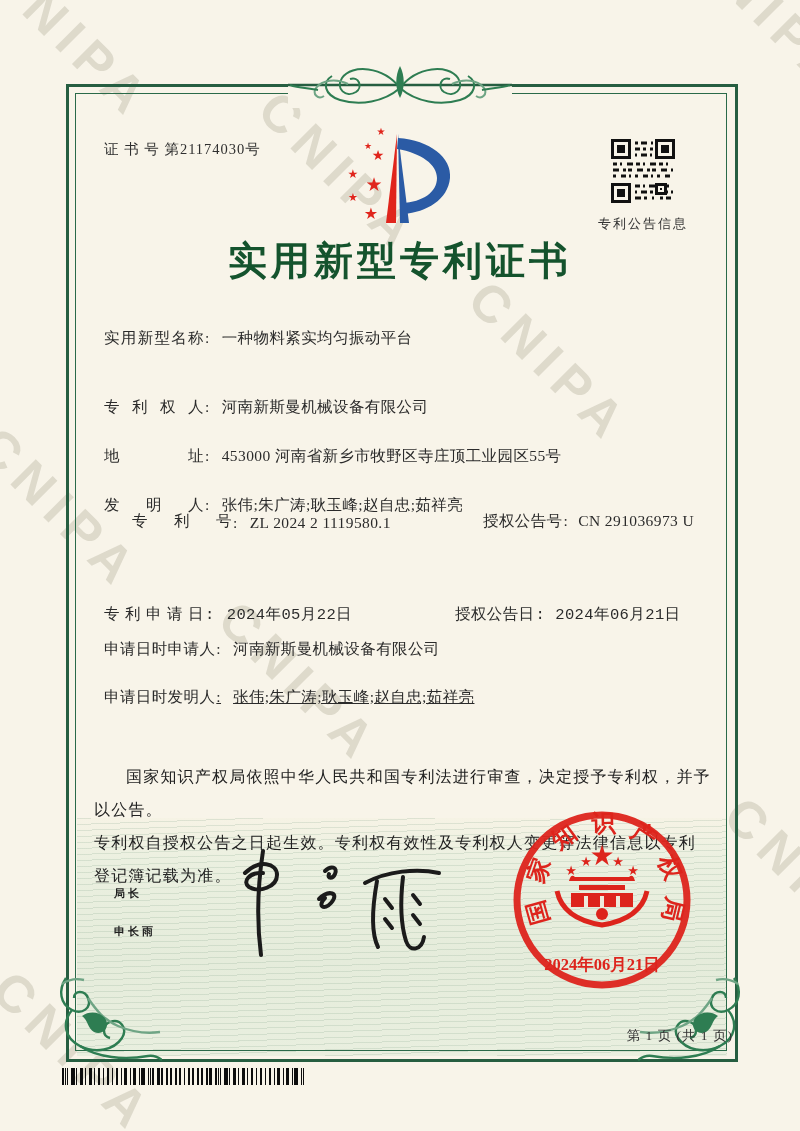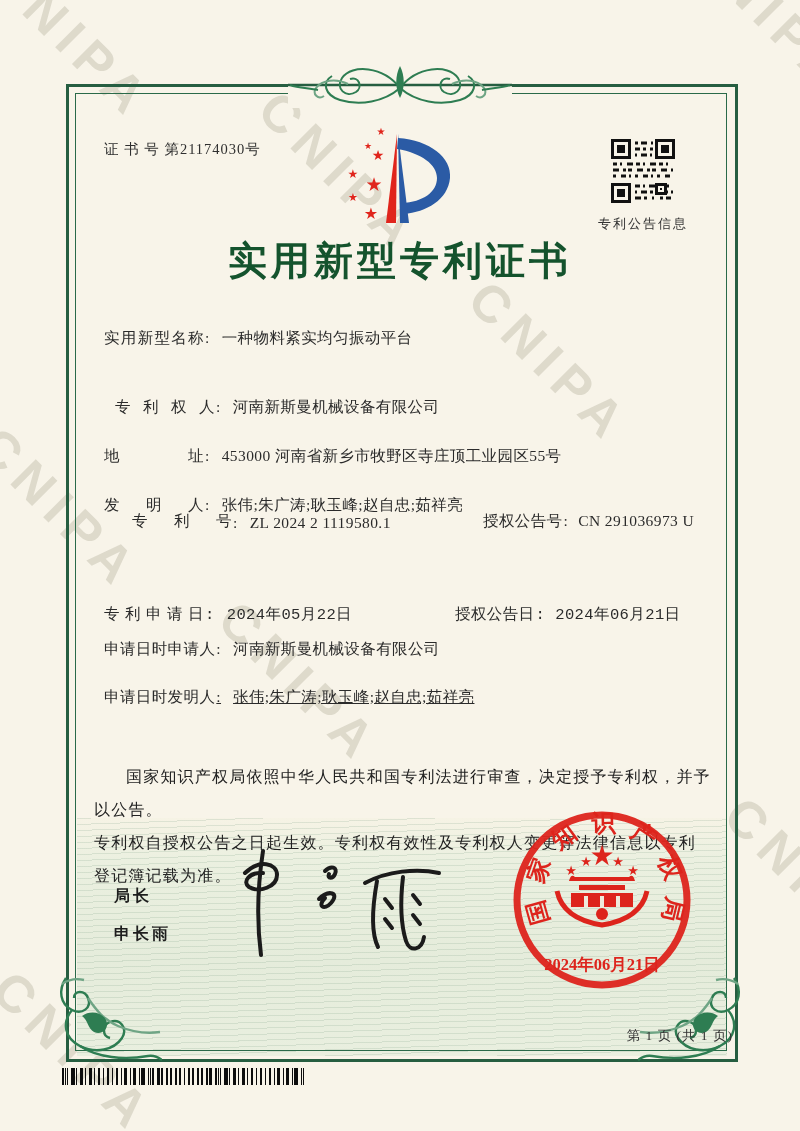--- a/index.html
+++ b/index.html
@@ -39,21 +39,21 @@
   .row{position:absolute;left:104px;width:640px;font-size:15.5px;letter-spacing:0.4px;white-space:nowrap;}
   .lbl{display:inline-block;width:100px;text-align:justify;text-align-last:justify;vertical-align:bottom;}
   .lbl.wide{width:auto;text-align-last:auto;}
   .colon{margin-left:1px;}
   .val{margin-left:12px;}
   .rgroup{position:absolute;left:351px;top:0;}
   .rgroup .lbl2{display:inline-block;}
   .rgroup .val{margin-left:10px;}
   .statement{left:94px;top:760px;width:618px;font-size:16px;line-height:33px;letter-spacing:1.2px;color:#222;}
   .statement .l1{text-indent:32px;}
-  .signer{font-family:"Liberation Sans","DejaVu Sans",sans-serif;font-weight:600;font-size:16px;letter-spacing:3px;color:#1e1e1e;}
+  .signer{font-family:"Liberation Sans","DejaVu Sans",sans-serif;font-weight:600;font-size:11px;letter-spacing:3px;color:#1e1e1e;}
   .signer-title{left:114px;top:886px;}
   .signer-name{left:114px;top:924px;}
   .footer{left:67px;top:1027px;width:666px;text-align:right;font-size:13.5px;letter-spacing:1px;color:#333;}
   .barcode{
     left:62px;top:1068px;width:243px;height:17px;
     background-image:
       repeating-linear-gradient(90deg,#0d0d0d 0 2px,transparent 2px 5px,#0d0d0d 5px 6px,transparent 6px 9px),
       repeating-linear-gradient(90deg,transparent 0 3px,#0d0d0d 3px 4px,transparent 4px 11px,#0d0d0d 11px 13px,transparent 13px 17px);
   }
   svg{display:block;}
@@ -164,21 +164,21 @@
     <rect x="47" y="47" width="6" height="6" fill="#f8f4e9"></rect>
     <rect x="49" y="49" width="2" height="2" fill="#111"></rect>
 </svg>
 <div class="abs qr-caption">专利公告信息</div>
 
 <div class="abs title">实用新型专利证书</div>
 
 <div class="row" style="top:328px;">
   <span class="lbl">实用新型名称</span><span class="colon">:</span><span class="val">一种物料紧实均匀振动平台</span>
 </div>
-<div class="row" style="top:397px;margin-left:11px;">
+<div class="row" style="top:397px;">
   <span class="lbl">专利权人</span><span class="colon">:</span><span class="val">河南新斯曼机械设备有限公司</span>
 </div>
 <div class="row" style="top:446px;">
   <span class="lbl">地址</span><span class="colon">:</span><span class="val">453000 河南省新乡市牧野区寺庄顶工业园区55号</span>
 </div>
 <div class="row" style="top:495px;">
   <span class="lbl">发明人</span><span class="colon">:</span><span class="val">张伟;朱广涛;耿玉峰;赵自忠;茹祥亮</span>
 </div>
 <div class="row" style="top:511px;margin-left:28px;">
   <span class="lbl">专利号</span><span class="colon">:</span><span class="val">ZL 2024 2 1119580.1</span>

